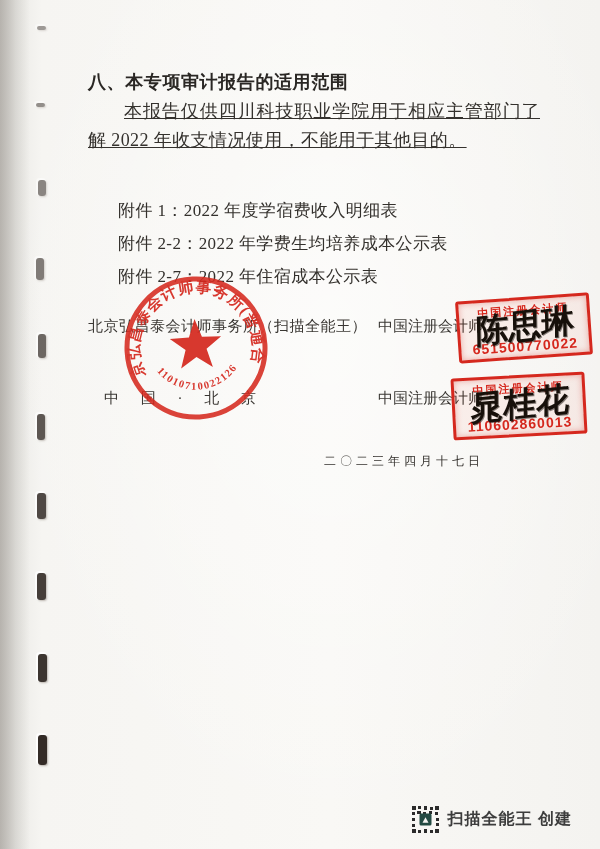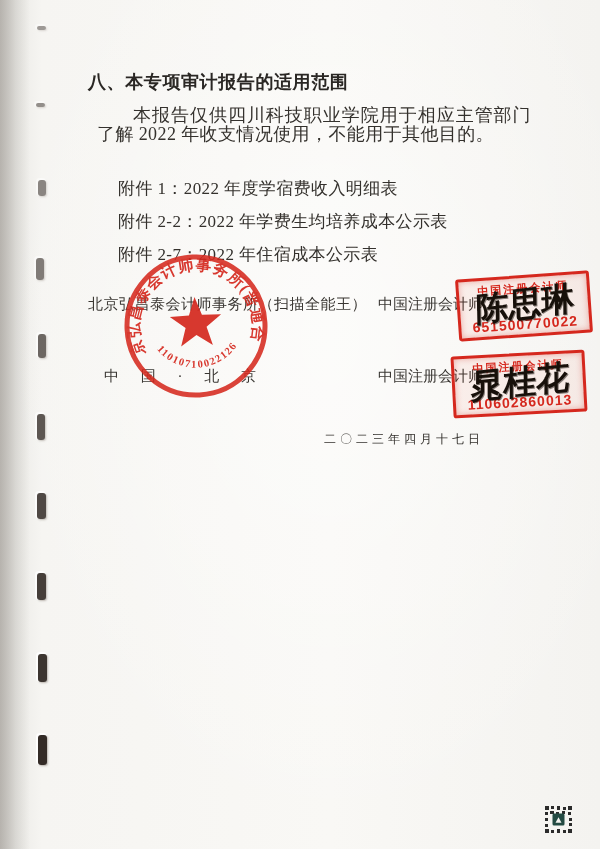--- a/index.html
+++ b/index.html
@@ -14,22 +14,22 @@
       radial-gradient(ellipse at 55% 40%, rgba(255,255,255,.55), rgba(255,255,255,0) 70%),
       linear-gradient(90deg,#d8d5d0 0px,#ecebe7 16px,#f6f5f2 42px,#f9f8f5 55%,#f4f3f0 100%);
   }
   .edge-shade{position:absolute;left:0;top:0;bottom:0;width:30px;
     background:linear-gradient(90deg,rgba(95,90,84,.28),rgba(95,90,84,0));}
   .hole{position:absolute;background:#332b26;border-radius:3px;
     box-shadow:-1px -1px 0 1px rgba(255,255,255,.85), 1px 1px 2px rgba(120,110,100,.5);}
   .doc{position:absolute;left:88px;top:62px;width:452px;color:#34312d;font-size:18px;}
   .p-cont{margin:0;text-align:justify;line-height:29px;letter-spacing:.4px;}
   .heading{margin:6px 0 0;font-size:18px;line-height:29px;font-weight:bold;color:#2a2724;letter-spacing:.6px;}
-  .p-scope{margin:9px;text-align:justify;line-height:19px;text-indent:2em;letter-spacing:.4px;}
-  .attachments{margin-top:28px;padding-left:30px;}
+  .p-scope{margin:0;text-align:justify;line-height:29px;text-indent:2em;letter-spacing:.4px;text-decoration:underline;}
+  .attachments{margin-top:39px;padding-left:30px;}
   .attachments .att-line{line-height:33px;font-size:17px;letter-spacing:.4px;}
   .sig{position:relative;margin-top:20px;height:132px;font-size:15px;color:#3a3733;}
   .firm-name{position:absolute;left:0;top:4px;letter-spacing:.5px;}
   .firm-loc{position:absolute;left:16px;top:76px;letter-spacing:9px;}
   .cpa-label-1{position:absolute;left:290px;top:4px;}
   .cpa-label-2{position:absolute;left:290px;top:76px;}
   
   .round-seal{position:absolute;left:33px;top:-40px;width:150px;height:150px;
     opacity:.92;transform:rotate(-3deg);pointer-events:none;}
   
@@ -139,13 +139,14 @@
         <rect x="24" y="17" width="3" height="3"></rect>
       <rect x="0" y="23" width="4" height="4"></rect>
         <rect x="6" y="24" width="3" height="3"></rect>
       <rect x="12" y="23" width="3" height="4"></rect>
         <rect x="18" y="24" width="3" height="3"></rect>
       <rect x="23" y="23" width="4" height="4"></rect>
     </g>
     <rect x="7.5" y="7.5" width="12" height="12" rx="1.5" fill="#234a42"></rect>
     <path d="M10.5,16.8 L13.5,11.2 L16.5,16.8 Z" fill="#f4f3f0"></path>
   </svg>
+  <span class="wm-text">扫描全能王 创建</span>
 </div>
 
 </body></html>

